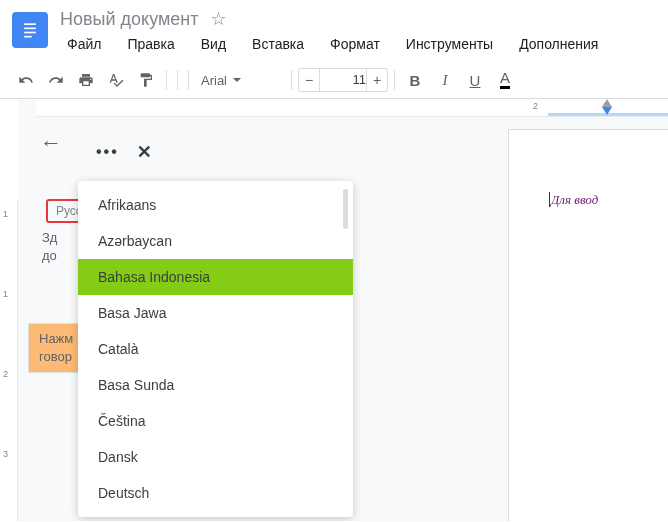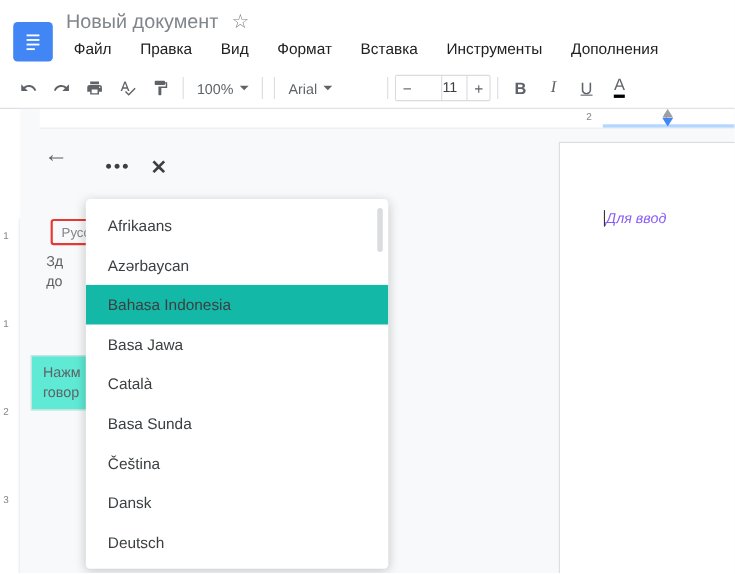--- a/index.html
+++ b/index.html
@@ -1,68 +1,68 @@
 <!DOCTYPE html>
 <html><head>
 <meta charset="utf-8">
 <style>
 * { margin: 0; padding: 0; box-sizing: border-box; font-family: Arial, sans-serif; }
 body { background: #fff; width: 668px; height: 522px; overflow: hidden; position: relative; }
 
-.header { display: flex; align-items: flex-end; padding: 8px 12px 0 12px; }
+.header { display: flex; align-items: flex-start; padding: 8px 12px 0 12px; }
 .doc-icon { width: 36px; height: 36px; background: #4285f4; border-radius: 4px; display: flex; align-items: center; justify-content: center; margin-right: 12px; margin-top: 4px; }
 .doc-icon svg { width: 20px; height: 26px; }
 .title-area { flex: 1; }
 .title-row { display: flex; align-items: center; gap: 12px; margin-bottom: 2px; }
 .doc-title { font-size: 18px; color: #80868b; }
 .star-icon { color: #80868b; font-size: 18px; cursor: pointer; }
 .menu-row { display: flex; gap: 12px; }
 .menu-item { font-size: 14px; color: #202124; padding: 4px 7px; cursor: pointer; border-radius: 4px; }
 
 .toolbar { display: flex; align-items: center; padding: 4px 12px; border-bottom: 1px solid #dadce0; gap: 2px; margin-top: 6px; }
 .tb-btn { width: 28px; height: 28px; display: inline-flex; align-items: center; justify-content: center; cursor: pointer; border-radius: 4px; color: #5f6368; }
 .tb-sep { width: 1px; height: 20px; background: #dadce0; margin: 0 4px; }
 .tb-dropdown { display: inline-flex; align-items: center; padding: 0 6px; height: 28px; cursor: pointer; font-size: 13px; color: #5f6368; border-radius: 4px; gap: 6px; }
 .caret { width: 0; height: 0; border-left: 4px solid transparent; border-right: 4px solid transparent; border-top: 4px solid #5f6368; }
 .font-size-box { display: inline-flex; align-items: center; border: 1px solid #dadce0; border-radius: 2px; height: 24px; }
 .fs-btn { width: 20px; height: 22px; display: inline-flex; align-items: center; justify-content: center; cursor: pointer; font-size: 14px; color: #5f6368; }
-.fs-val { width: 24px; text-align: left; font-size: 13px; color: #3c4043; border-left: 1px solid #dadce0; border-right: 1px solid #dadce0; height: 22px; line-height: 22px; margin-left: 21px; }
+.fs-val { width: 48px; text-align: right; font-size: 13px; color: #3c4043; border-left: 1px solid #dadce0; border-right: 1px solid #dadce0; height: 22px; line-height: 22px; }
 .bold { font-weight: bold; font-size: 15px; }
 .italic { font-style: italic; font-size: 15px; font-family: serif; }
 .underline { text-decoration: underline; font-size: 15px; }
 .color-a { font-size: 15px; border-bottom: 3px solid #000; line-height: 14px; padding-bottom: 1px; }
 
 .workspace { display: flex; position: relative; height: calc(100% - 100px); }
 .vruler { width: 18px; background: #fff; border-right: 1px solid #e8eaed; position: relative; margin-top: 100px; }
 .vruler-tick { position: absolute; left: 3px; font-size: 9px; color: #80868b; }
 
 .hruler { position: absolute; top: 0; left: 18px; right: 0; height: 18px; background: #fff; border-bottom: 1px solid #e8eaed; }
 .hruler-tick { position: absolute; top: 2px; font-size: 9px; color: #80868b; }
 .hruler-marker { position: absolute; top: 8px; width: 10px; height: 8px; }
 .hruler-marker svg { display: block; }
 .hruler-bar { position: absolute; top: 14px; height: 3px; background: #b3d7ff; }
 
 .canvas-area { flex: 1; background: #f8f9fa; position: relative; padding-top: 18px; overflow: hidden; }
 .page { position: absolute; right: -40px; top: 30px; width: 200px; height: 500px; background: #fff; border: 1px solid #dadce0; padding: 60px 0 0 40px; }
-.page-placeholder { color: #8b5cf6; font-style: italic; font-size: 13px; border-left: 1px solid #333; padding-left: 1px; }
+.page-placeholder { color: #701a75; font-style: italic; font-size: 13px; border-left: 1px solid #333; padding-left: 1px; font-family: Liberation Serif, serif; }
 
 .sidebar-panel { position: absolute; left: 18px; top: 24px; width: 280px; z-index: 5; }
 .sb-top { display: flex; align-items: center; gap: 12px; margin-bottom: 10px; }
 .back-arrow { font-size: 22px; color: #5f6368; cursor: pointer; padding: 4px; }
 .sb-controls { position: absolute; left: 60px; top: 18px; display: flex; align-items: center; gap: 18px; }
 .dots { font-size: 16px; color: #3c4043; letter-spacing: 2px; cursor: pointer; font-weight: bold; }
 .close-x { font-size: 18px; color: #3c4043; cursor: pointer; font-weight: bold; }
 .lang-selected { border: 2px solid #e53935; border-radius: 3px; padding: 3px 8px; display: inline-flex; align-items: center; gap: 14px; margin-top: 32px; margin-left: 10px; }
 .lang-selected-text { font-size: 12px; color: #80868b; }
 .sb-hint { font-size: 13px; color: #5f6368; margin-top: 6px; margin-left: 6px; max-width: 220px; line-height: 1.4; }
-.sb-voice { position: absolute; left: -8px; top: 200px; font-size: 13px; color: #5f6368; padding: 6px 10px; border: 1px solid #e0e0e0; background: #5eead4; width: 60px; line-height: 1.4; overflow: hidden; }
+.sb-voice { position: absolute; left: -8px; top: 200px; font-size: 13px; color: #5f6368; padding: 6px 10px; border: 1px solid #e0e0e0; background: #fdba74; width: 60px; line-height: 1.4; overflow: hidden; }
 
 .lang-menu { position: absolute; left: 60px; top: 82px; width: 275px; background: #fff; box-shadow: 0 2px 10px rgba(0,0,0,0.2); border-radius: 4px; padding: 6px 0; z-index: 10; max-height: 420px; overflow: hidden; }
 .lang-item { padding: 10px 20px; font-size: 14px; color: #3c4043; cursor: pointer; }
-.lang-item.highlight { background: #14b8a6; }
+.lang-item.highlight { background: #84cc16; }
 .lang-scroll { position: absolute; right: 5px; top: 8px; width: 5px; height: 40px; background: #dadce0; border-radius: 3px; }
 </style>
 </head>
 <body>
 
 <div class="header">
   <div class="doc-icon">
     <svg viewBox="0 0 24 30">
         <rect width="24" height="30" fill="#4285f4"></rect>
         <rect x="5" y="7" width="14" height="2" fill="#fff"></rect>
@@ -73,22 +73,22 @@
   </div>
   <div class="title-area">
     <div class="title-row">
       <span class="doc-title">Новый документ</span>
       <span class="star-icon">☆</span>
     </div>
     <div class="menu-row">
       <span class="menu-item">Файл</span>
       <span class="menu-item">Правка</span>
       <span class="menu-item">Вид</span>
+      <span class="menu-item">Вставка</span>
       <span class="menu-item">Формат</span>
-      <span class="menu-item">Вставка</span>
       <span class="menu-item">Инструменты</span>
       <span class="menu-item">Дополнения</span>
     </div>
   </div>
 </div>
 
 <div class="toolbar">
   <span class="tb-btn">
       <svg width="16" height="16" viewBox="0 0 24 24">
         <path fill="#5f6368" d="M12.5 8c-2.65 0-5.05.99-6.9 2.6L2 7v9h9l-3.62-3.62c1.39-1.16 3.16-1.88 5.12-1.88 3.54 0 6.55 2.31 7.6 5.5l2.37-.78C21.08 11.03 17.15 8 12.5 8z"></path>
@@ -108,24 +108,20 @@
       <svg width="16" height="16" viewBox="0 0 24 24">
         <path fill="#5f6368" d="M12.45 16h2.09L9.43 3H7.57L2.46 16h2.09l1.12-3h5.64l1.14 3zm-6.02-5L8.5 5.48 10.57 11H6.43zm15.16.59l-8.09 8.09L9.83 16l-1.41 1.41 5.09 5.09L23 13l-1.41-1.41z"></path>
       </svg>
     </span>
   <span class="tb-btn">
       <svg width="16" height="16" viewBox="0 0 24 24">
         <path fill="#5f6368" d="M18 4V3c0-.55-.45-1-1-1H5c-.55 0-1 .45-1 1v4c0 .55.45 1 1 1h12c.55 0 1-.45 1-1V6h1v4H9v11c0 .55.45 1 1 1h2c.55 0 1-.45 1-1v-9h8V4h-3z"></path>
       </svg>
     </span>
   <span class="tb-sep"></span>
-  <span class="tb-dropdown">
-      <span>100%</span>
-      <span class="caret"></span>
-    </span>
   <span class="tb-sep"></span>
   <span class="tb-sep"></span>
   <span class="tb-dropdown" style="width:90px">
       <span>Arial</span>
       <span class="caret"></span>
     </span>
   <span class="tb-sep"></span>
   <span class="font-size-box">
     <span class="fs-btn">−</span>
     <span class="fs-val">11</span>

